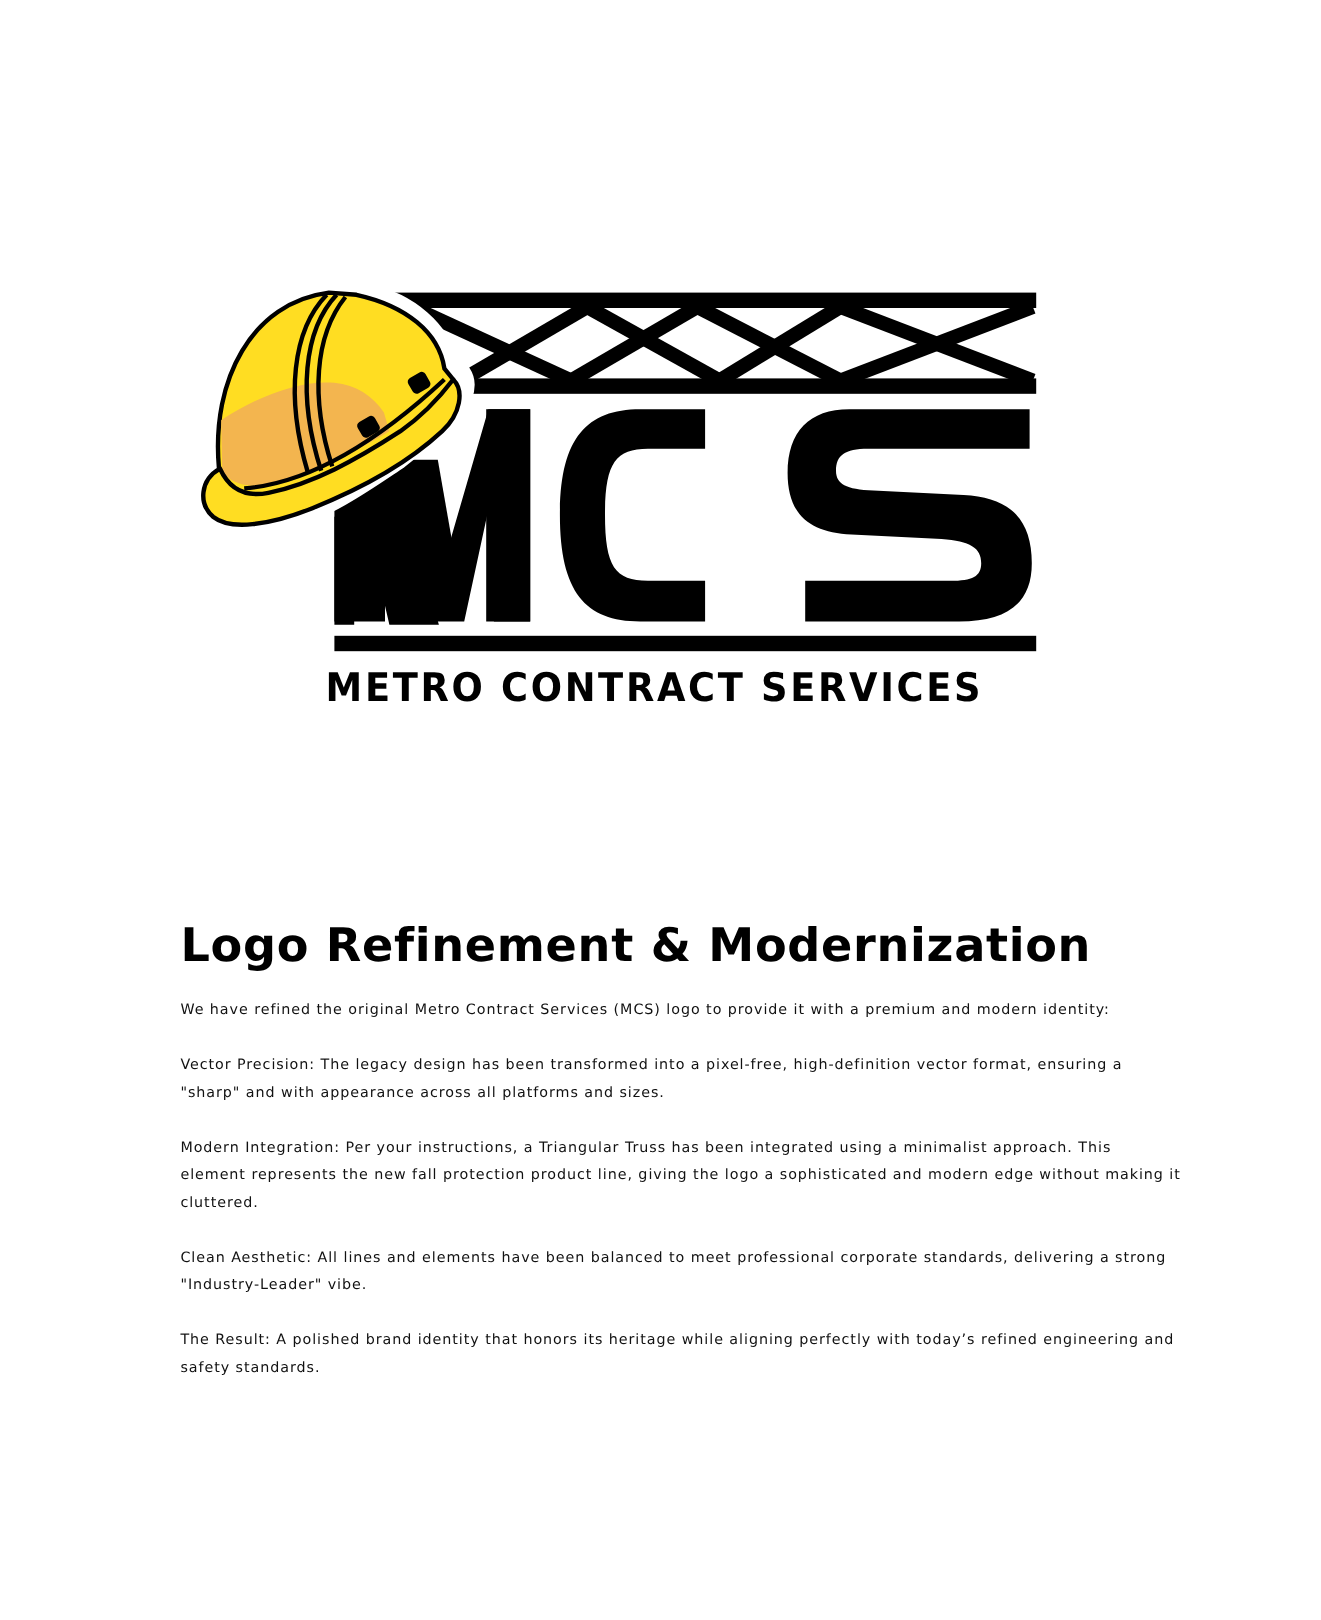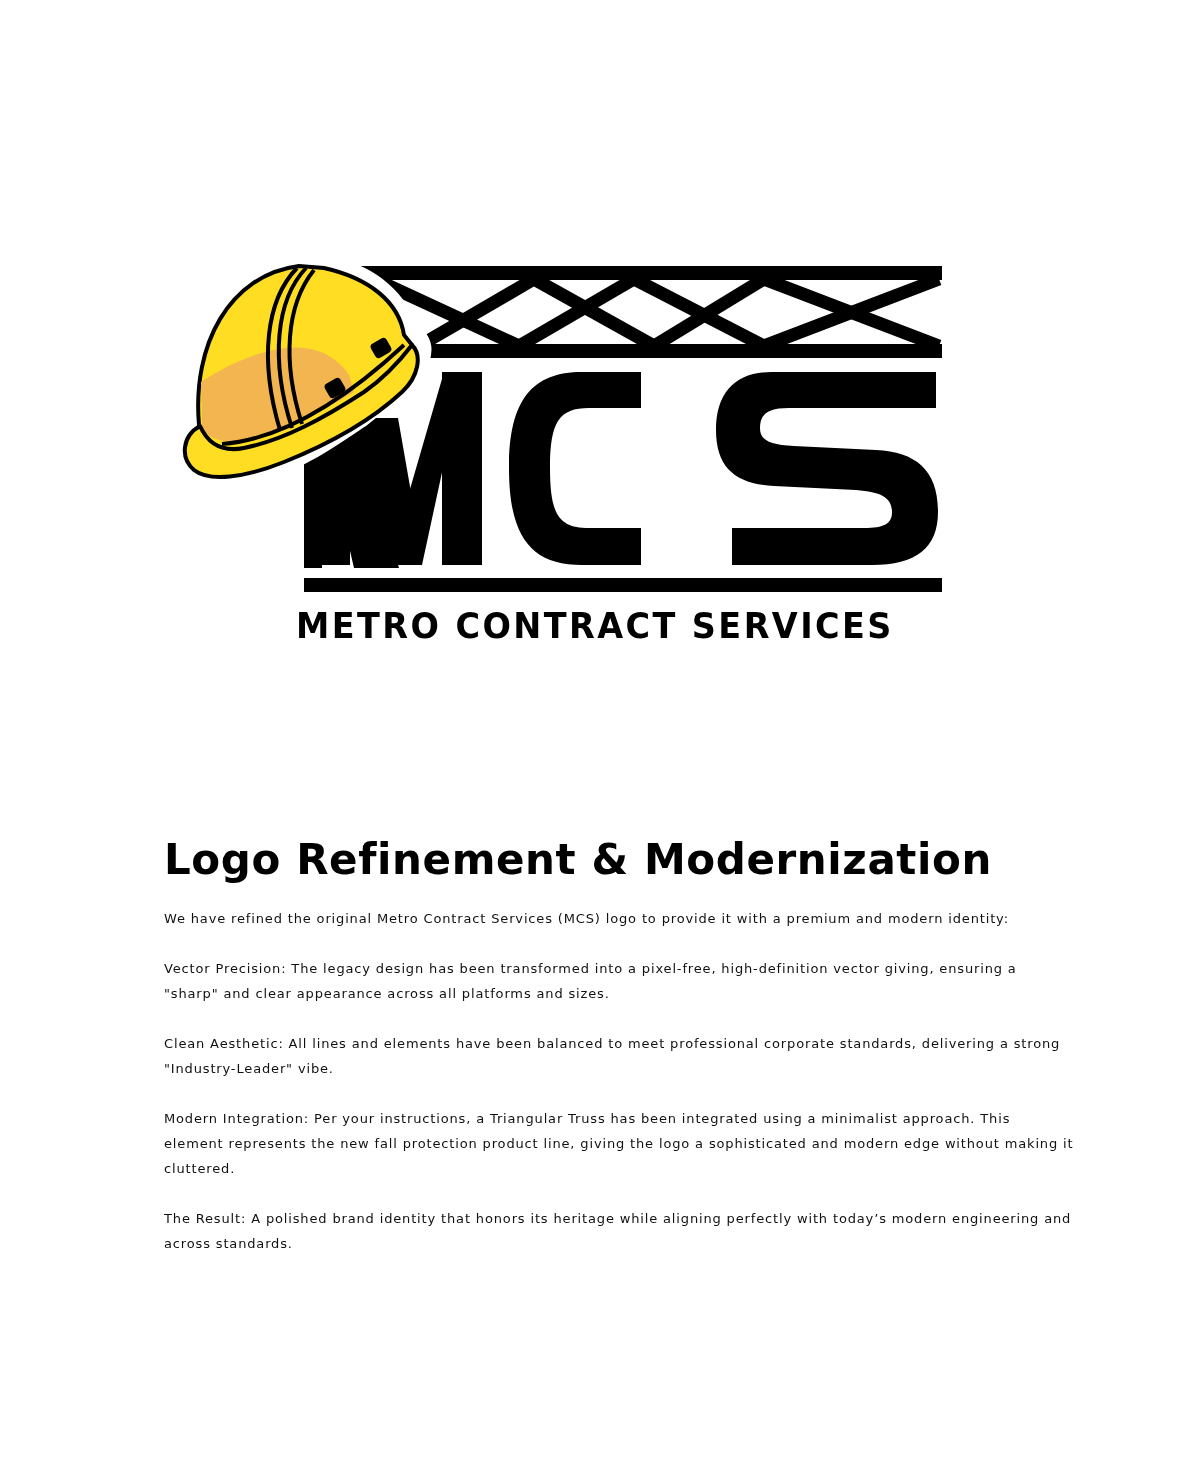--- a/index.html
+++ b/index.html
@@ -69,17 +69,17 @@
 
       <path d="M196,426 C178,436 176,458 190,470 C205,482 240,478 280,462 C330,442 370,418 398,392 C415,376 418,355 408,345 C395,362 380,378 360,392 C320,418 280,440 240,448 C220,452 205,446 196,426 Z" fill="#FFDD22" stroke="#000" stroke-width="4" stroke-linejoin="round"></path>
     </g>
   </svg>
   <div class="tagline">METRO CONTRACT SERVICES</div>
 </div>
 
 <div class="content">
   <h1 class="title">Logo Refinement &amp; Modernization</h1>
   <p class="para p0">We have refined the original Metro Contract Services (MCS) logo to provide it with a premium and modern identity:</p>
-  <p class="para gap">Vector Precision: The legacy design has been transformed into a pixel-free, high-definition vector giving, ensuring a "sharp" and clear appearance across all platforms and sizes.</p>
+  <p class="para gap">Vector Precision: The legacy design has been transformed into a pixel-free, high-definition vector format, ensuring a "sharp" and with appearance across all platforms and sizes.</p>
+  <p class="para gap">Modern Integration: Per your instructions, a Triangular Truss has been integrated using a minimalist approach. This element represents the new fall protection product line, giving the logo a sophisticated and modern edge without making it cluttered.</p>
   <p class="para gap">Clean Aesthetic: All lines and elements have been balanced to meet professional corporate standards, delivering a strong "Industry-Leader" vibe.</p>
-  <p class="para gap">Modern Integration: Per your instructions, a Triangular Truss has been integrated using a minimalist approach. This element represents the new fall protection product line, giving the logo a sophisticated and modern edge without making it cluttered.</p>
-  <p class="para gap">The Result: A polished brand identity that honors its heritage while aligning perfectly with today’s modern engineering and across standards.</p>
+  <p class="para gap">The Result: A polished brand identity that honors its heritage while aligning perfectly with today’s refined engineering and safety standards.</p>
 </div>
 
 </body></html>

